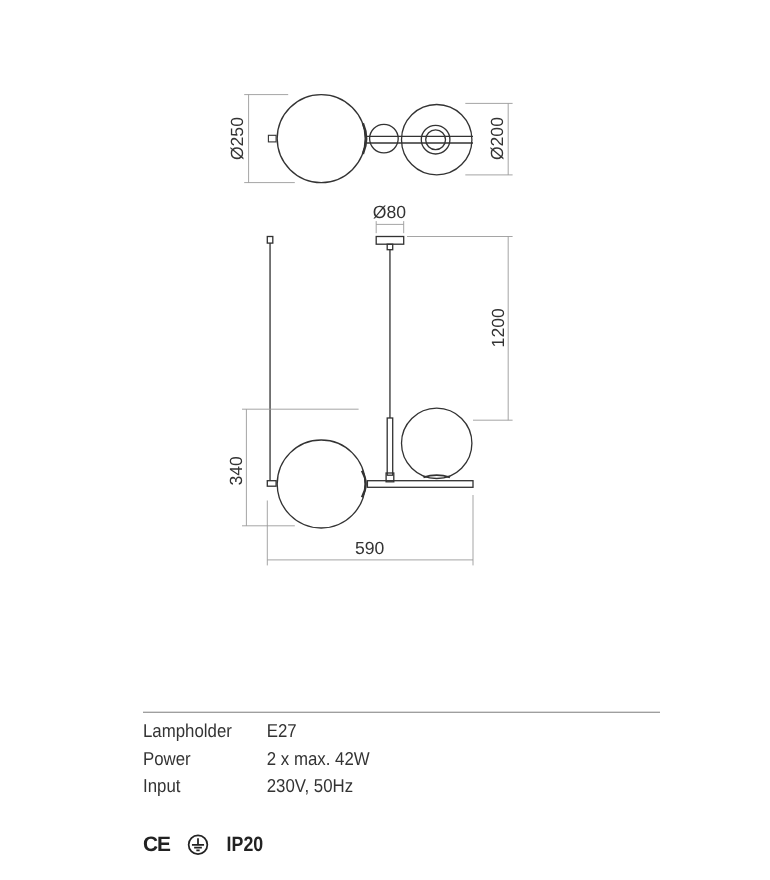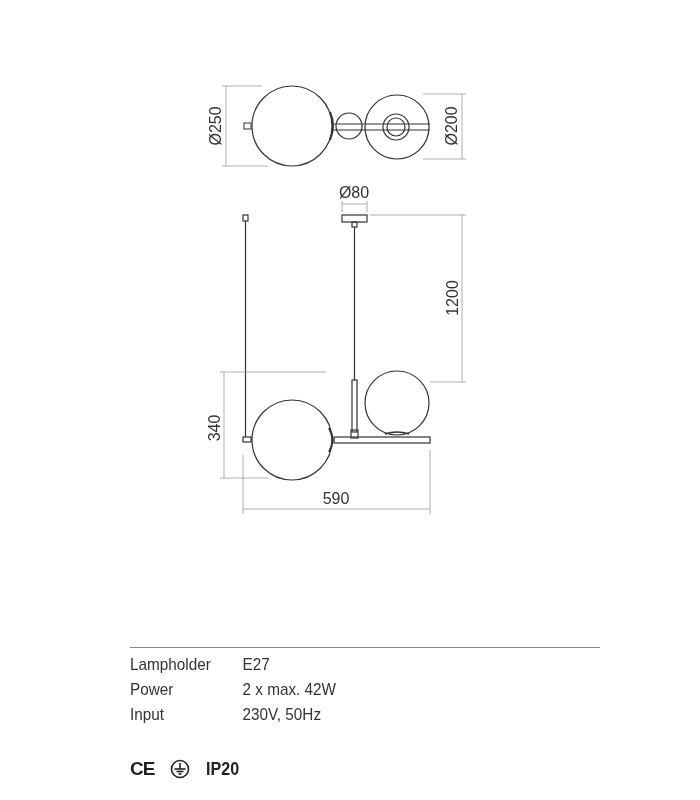--- a/index.html
+++ b/index.html
@@ -3,21 +3,21 @@
 <meta charset="utf-8">
 <style>
   html,body{margin:0;padding:0;background:#fff;}
   body{width:700px;height:800px;position:relative;overflow:hidden;font-family:"Liberation Sans",sans-serif;color:#333;}
   #drawing{position:absolute;left:0;top:0;}
   .dimtext{font-family:"Liberation Sans",sans-serif;font-size:16px;fill:#333;}
   .specs{position:absolute;left:130px;top:652px;font-size:17px;color:#333;line-height:25px;transform:scaleX(0.9);transform-origin:left top;}
   .row{display:flex;}
   .lbl{width:125px;}
   .rule{position:absolute;left:130px;top:647px;width:470px;height:1px;background:#888;}
-  .cert{position:absolute;left:130px;top:758px;display:flex;align-items:center;gap:16px;font-weight:bold;font-size:19px;color:#222;}
+  .cert{position:absolute;left:130px;top:758px;display:flex;gap:16px;font-weight:bold;font-size:19px;color:#222;}
   .ip{font-family:"Liberation Sans",sans-serif;font-weight:bold;transform:scaleX(0.85);transform-origin:left center;}
 </style>
 </head>
 <body>
 
 <svg id="drawing" width="700" height="640" viewBox="0 0 700 640" xmlns="http://www.w3.org/2000/svg">
 
   <g stroke="#333" fill="none" stroke-width="1.2">
 
     <line x1="222" y1="86" x2="262" y2="86" stroke="#999" stroke-width="0.8"></line>

